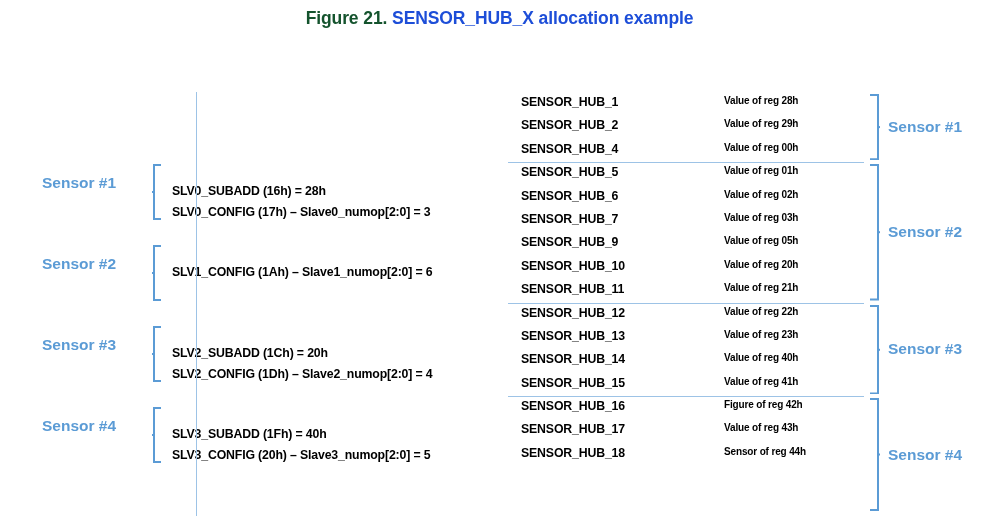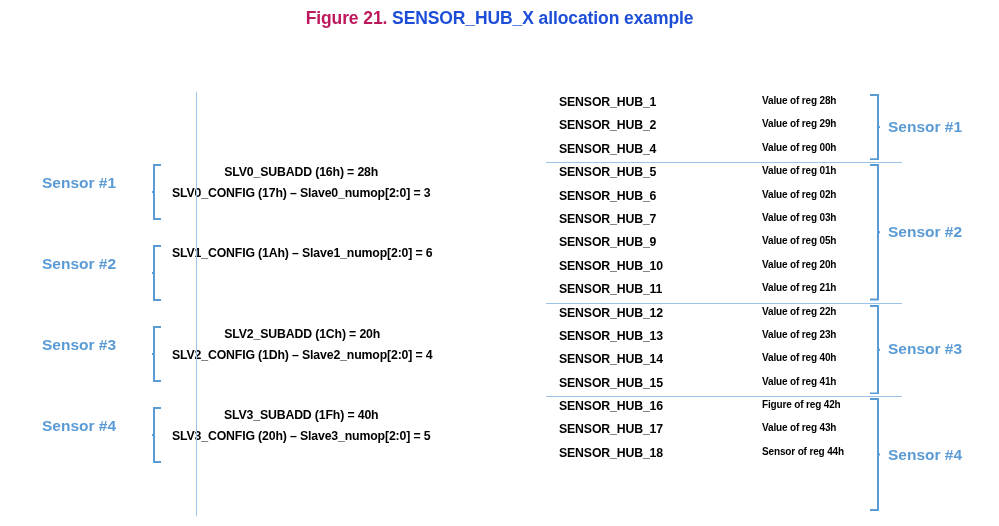--- a/index.html
+++ b/index.html
@@ -20,21 +20,21 @@
     position: absolute;
     top: 8px;
     left: 0;
     width: 999px;
     text-align: center;
     font-size: 17.5px;
     font-weight: bold;
     letter-spacing: -0.1px;
     white-space: nowrap;
   }
-  #figure-title .fig-num { color: #be185d; }
+  #figure-title .fig-num { color: #14532d; }
   #figure-title .fig-text { color: #1d4ed8; }
 
   
   #left-panel {
     position: absolute;
     left: 0px;
     top: 160px;
     width: 500px;
   }
   .sensor-block {
@@ -54,36 +54,35 @@
   .brace-left {
     position: absolute;
     left: 152px;
     top: 4px;
     width: 10px;
     height: 56px;
   }
   .reg-lines {
     position: absolute;
     left: 172px;
-    top: 2px;
-    text-align: center;
+    top: 21px;
   }
   .reg-line {
     font-size: 12.3px;
     font-weight: bold;
     color: #000000;
     line-height: 21px;
     white-space: nowrap;
     letter-spacing: -0.15px;
   }
 
   
   #hub-table {
     position: absolute;
-    left: 546px;
+    left: 508px;
     top: 92px;
     width: 356px;
   }
   .hub-row {
     position: relative;
     height: 23.4px;
   }
   .hub-name {
     position: absolute;
     left: 13px;

